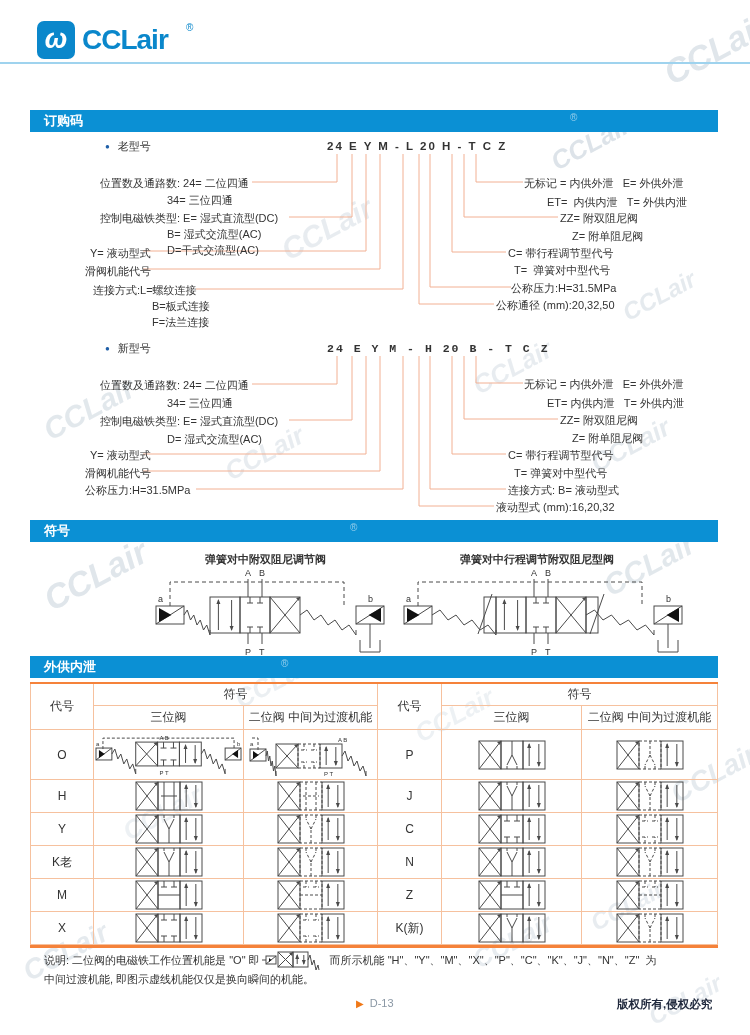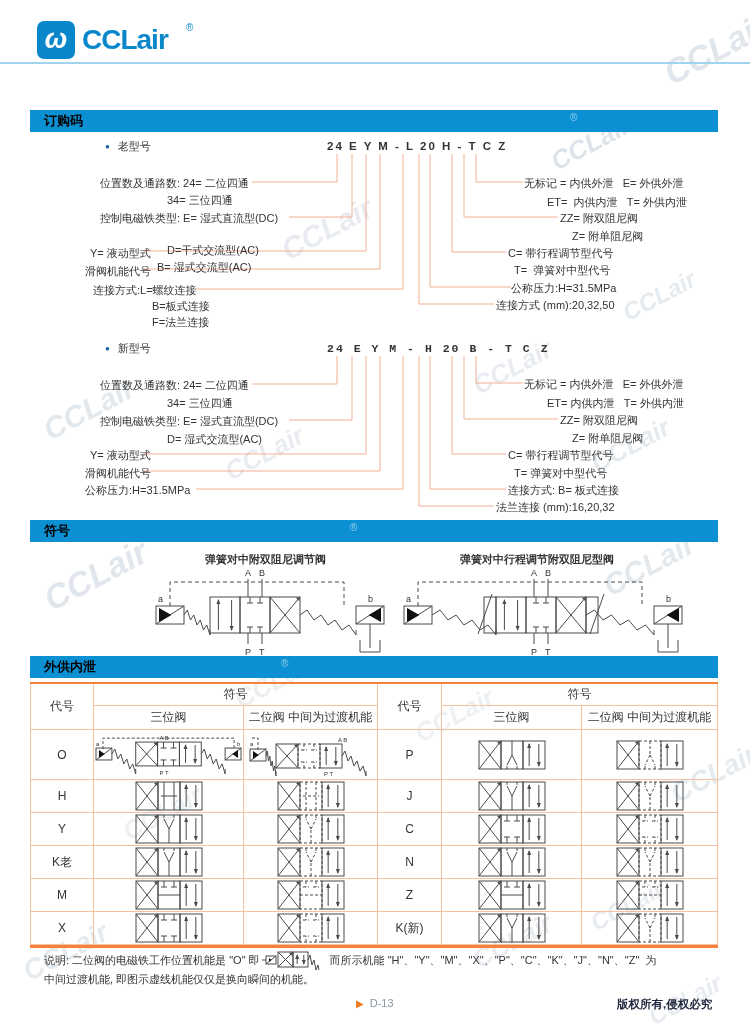--- a/index.html
+++ b/index.html
@@ -8,21 +8,21 @@
   .abs{position:absolute;}
   
   .logo-box{position:absolute;left:37px;top:21px;width:38px;height:38px;background:#0a87cb;
             border-radius:7px;color:#fff;text-align:center;line-height:36px;
             font-style:italic;font-weight:bold;font-size:27px;}
   .logo-text{position:absolute;left:82px;top:24px;font-weight:bold;font-size:28px;color:#0a87cb;letter-spacing:-1px;}
   .logo-reg{position:absolute;left:186px;top:22px;font-size:10px;color:#0a87cb;}
   .tagline{position:absolute;right:38px;top:30px;font-weight:bold;font-size:15px;color:#ee7518;}
   .head-rule{position:absolute;left:0;top:62px;width:750px;height:2px;background:#9fd3ee;}
   
-  .bar{position:absolute;left:30px;width:688px;height:22px;background:#0b90d4;color:#000000;
+  .bar{position:absolute;left:30px;width:688px;height:22px;background:#0b90d4;color:#ffffff;
        font-size:13px;font-weight:bold;line-height:22px;padding-left:14px;box-sizing:border-box;}
   .bar-reg{position:absolute;font-size:10px;color:rgba(255,255,255,.55);}
   
   .bullet-row{position:absolute;font-size:11px;color:#333;text-align:center;}
   .bullet-dot{color:#1f5fa8;font-size:8px;vertical-align:1px;margin-right:8px;}
   .code-line{position:absolute;font-size:11.5px;letter-spacing:2px;color:#333;font-weight:bold;white-space:pre;}
   .olabel{position:absolute;font-size:11px;color:#333;white-space:pre;}
   svg.lines{position:absolute;left:0;top:0;pointer-events:none;}
   
   .diagram-title{position:absolute;font-size:11px;font-weight:bold;color:#333;}
@@ -117,50 +117,50 @@
       <path d="M452,356 L452,454 L506,454"></path>
       <path d="M464,356 L464,419 L558,419"></path>
       <path d="M476,356 L476,383 L523,383"></path>
     </g>
   </svg>
 
   <div id="labels-layer">
       <div class="olabel" style="left: 100px; top: 176px;">位置数及通路数: 24= 二位四通</div>
       <div class="olabel" style="left: 167px; top: 193px;">34= 三位四通</div>
       <div class="olabel" style="left: 100px; top: 211px;">控制电磁铁类型: E= 湿式直流型(DC)</div>
-      <div class="olabel" style="left: 157px; top: 227px; margin-top: 33px;">B= 湿式交流型(AC)</div>
+      <div class="olabel" style="left: 167px; top: 227px;">B= 湿式交流型(AC)</div>
       <div class="olabel" style="left: 167px; top: 243px;">D=干式交流型(AC)</div>
       <div class="olabel" style="left: 90px; top: 246px;">Y= 液动型式</div>
       <div class="olabel" style="left: 85px; top: 264px;">滑阀机能代号</div>
       <div class="olabel" style="left: 93px; top: 283px;">连接方式:L=螺纹连接</div>
       <div class="olabel" style="left: 152px; top: 299px;">B=板式连接</div>
       <div class="olabel" style="left: 152px; top: 315px;">F=法兰连接</div>
       <div class="olabel" style="left: 524px; top: 176px;">无标记 = 内供外泄   E= 外供外泄</div>
       <div class="olabel" style="left: 547px; top: 195px;">ET=  内供内泄   T= 外供内泄</div>
       <div class="olabel" style="left: 560px; top: 211px;">ZZ= 附双阻尼阀</div>
       <div class="olabel" style="left: 572px; top: 229px;">Z= 附单阻尼阀</div>
       <div class="olabel" style="left: 508px; top: 246px;">C= 带行程调节型代号</div>
       <div class="olabel" style="left: 514px; top: 263px;">T=  弹簧对中型代号</div>
       <div class="olabel" style="left: 511px; top: 281px;">公称压力:H=31.5MPa</div>
-      <div class="olabel" style="left: 496px; top: 298px;">连接方式 (mm):20,32,50</div>
+      <div class="olabel" style="left: 496px; top: 298px;">公称通径 (mm):20,32,50</div>
       <div class="olabel" style="left: 100px; top: 378px;">位置数及通路数: 24= 二位四通</div>
       <div class="olabel" style="left: 167px; top: 396px;">34= 三位四通</div>
       <div class="olabel" style="left: 100px; top: 414px;">控制电磁铁类型: E= 湿式直流型(DC)</div>
       <div class="olabel" style="left: 167px; top: 432px;">D= 湿式交流型(AC)</div>
       <div class="olabel" style="left: 90px; top: 448px;">Y= 液动型式</div>
       <div class="olabel" style="left: 85px; top: 466px;">滑阀机能代号</div>
       <div class="olabel" style="left: 85px; top: 483px;">公称压力:H=31.5MPa</div>
       <div class="olabel" style="left: 524px; top: 377px;">无标记 = 内供外泄   E= 外供外泄</div>
       <div class="olabel" style="left: 547px; top: 396px;">ET= 内供内泄   T= 外供内泄</div>
       <div class="olabel" style="left: 560px; top: 413px;">ZZ= 附双阻尼阀</div>
       <div class="olabel" style="left: 572px; top: 431px;">Z= 附单阻尼阀</div>
       <div class="olabel" style="left: 508px; top: 448px;">C= 带行程调节型代号</div>
       <div class="olabel" style="left: 514px; top: 466px;">T= 弹簧对中型代号</div>
-      <div class="olabel" style="left: 508px; top: 483px;">连接方式: B= 板式连接</div>
-      <div class="olabel" style="left: 496px; top: 500px;">法兰连接 (mm):16,20,32</div>
+      <div class="olabel" style="left: 508px; top: 483px;">连接方式: B= 液动型式</div>
+      <div class="olabel" style="left: 496px; top: 500px;">液动型式 (mm):16,20,32</div>
     </div>
 
   <div class="diagram-title" style="left:205px;top:552px;">弹簧对中附双阻尼调节阀</div>
   <div class="diagram-title" style="left:460px;top:552px;">弹簧对中行程调节附双阻尼型阀</div>
   <div id="diagram-left" class="abs" style="left:150px;top:566px;"><svg width="240" height="96" viewBox="0 0 240 96">
         <path d="M20,40 V16 H194 V40" fill="none" stroke="#4a4a4a" stroke-dasharray="4,3"></path>
         <rect x="6" y="40" width="28" height="18" fill="none" stroke="#4a4a4a"></rect>
         <line x1="6" y1="58" x2="34" y2="40" stroke="#4a4a4a"></line>
         <polygon points="9,42 9,56 21.400000000000002,49" fill="#111"></polygon>
         <rect x="206" y="40" width="28" height="18" fill="none" stroke="#4a4a4a"></rect>

